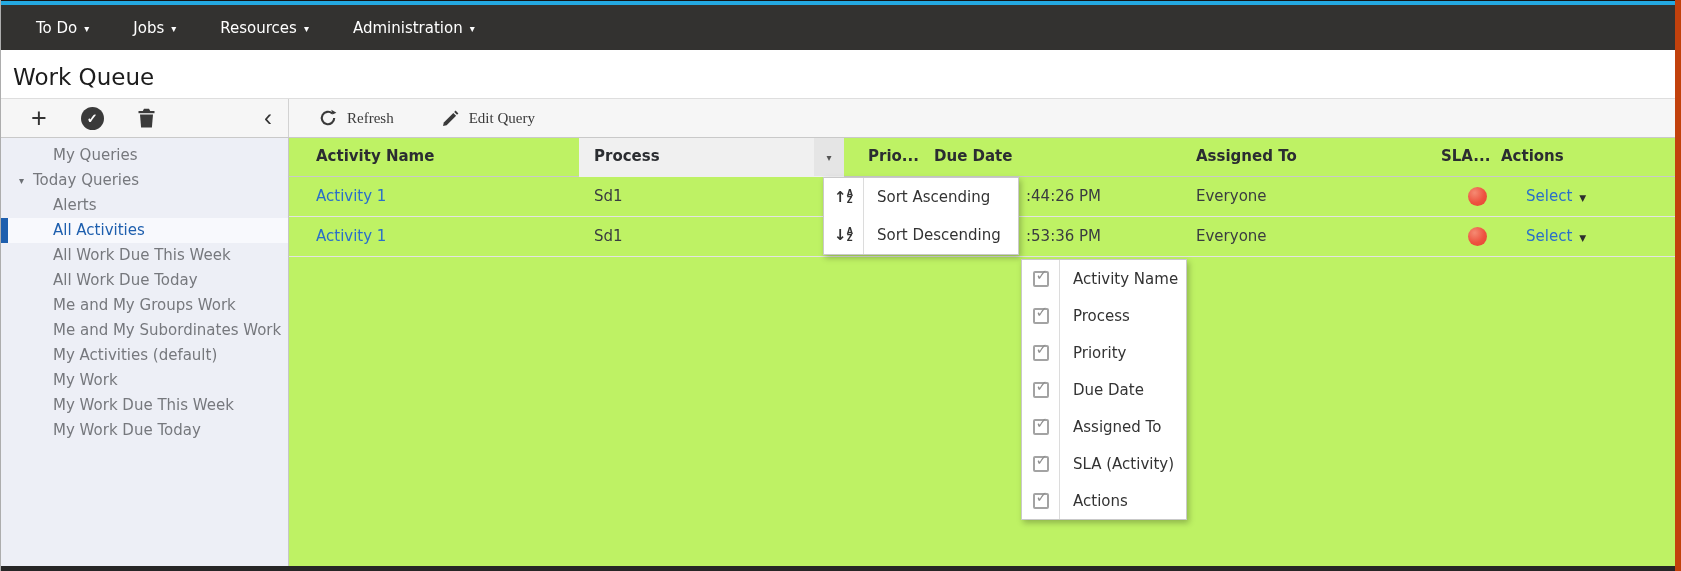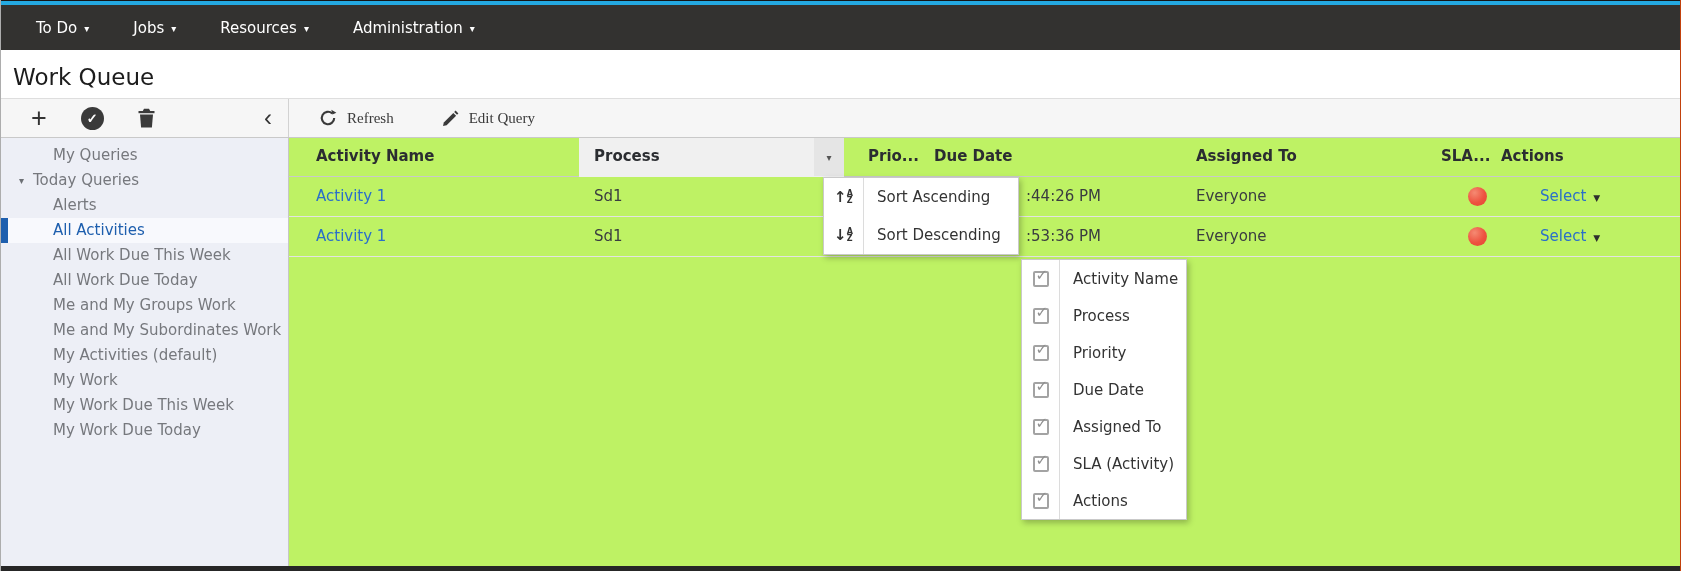--- a/index.html
+++ b/index.html
@@ -1,20 +1,20 @@
 <!DOCTYPE html>
 <html><head>
 <meta charset="utf-8">
 <style>
   * { margin:0; padding:0; box-sizing:border-box; }
   html,body { background:#fff; }
   body { font-family:"DejaVu Sans","Liberation Sans",sans-serif; }
 
   .page { position:relative; width:1681px; height:571px; background:#fff;
-          border-left:1px solid #adadad; border-right:1px solid #c2410c; overflow:hidden; }
+          border-left:1px solid #adadad; border-right:6px solid #c2410c; overflow:hidden; }
 
   .top-line   { height:1px; background:#161616; }
   .top-accent { height:4px; background:#24a9e1; }
 
   .navbar { height:45px; background:#333230; display:flex; align-items:center; padding-left:35px; }
   .nav-item { display:flex; align-items:center; gap:7px; color:#ffffff; font-size:15px;
               margin-right:44px; cursor:pointer; white-space:nowrap; }
   .nav-item .caret { font-size:10px; color:#fdfdfd; line-height:1; padding-top:2px; }
 
   .page-title { font-size:23px; font-weight:normal; color:#1c1c1c; margin:12px 0 0 12px; line-height:30px; }
@@ -62,21 +62,21 @@
 
   .trow { position:absolute; left:0; right:0; height:40px; border-bottom:1px solid #e3e3e3; font-size:15px; }
   .trow-1 { top:39px; } .trow-2 { top:79px; }
   .trow .td { position:absolute; top:10px; white-space:nowrap; color:#3a3c40; }
   .td-activity { left:27px; color:#2a6fc9 !important; cursor:pointer; }
   .td-process { left:305px; }
   .td-due { left:737px; }
   .td-assigned { left:907px; }
   .sla-dot { position:absolute; left:1179px; top:10px; width:19px; height:19px; border-radius:50%;
              background:radial-gradient(circle at 35% 30%, #f58a72 0%, #ed5340 55%, #e64531 100%); }
-  .td-actions { left:1237px; cursor:pointer;margin-left:14px; }
+  .td-actions { left:1237px; cursor:pointer; }
   .td-actions .select-label { color:#2a6fc9; }
   .td-actions .caret { font-size:9px; color:#2e2e2e; margin-left:7px; }
 
   .col-menu { position:absolute; left:534px; top:39px; width:196px; background:#fff;
               border:1px solid #c9c9c9; box-shadow:2px 3px 6px rgba(0,0,0,0.25); z-index:5; }
   .menu-item { height:38px; display:flex; align-items:center; cursor:pointer; }
   .menu-item.highlight { height:42px; background:#c5c5c5; }
   .menu-gutter { width:40px; height:100%; flex:none; display:flex; align-items:center; justify-content:center;
                  border-right:1px solid #dcdcdc; }
   .menu-label { padding-left:13px; font-size:15px; color:#333; white-space:nowrap; }

